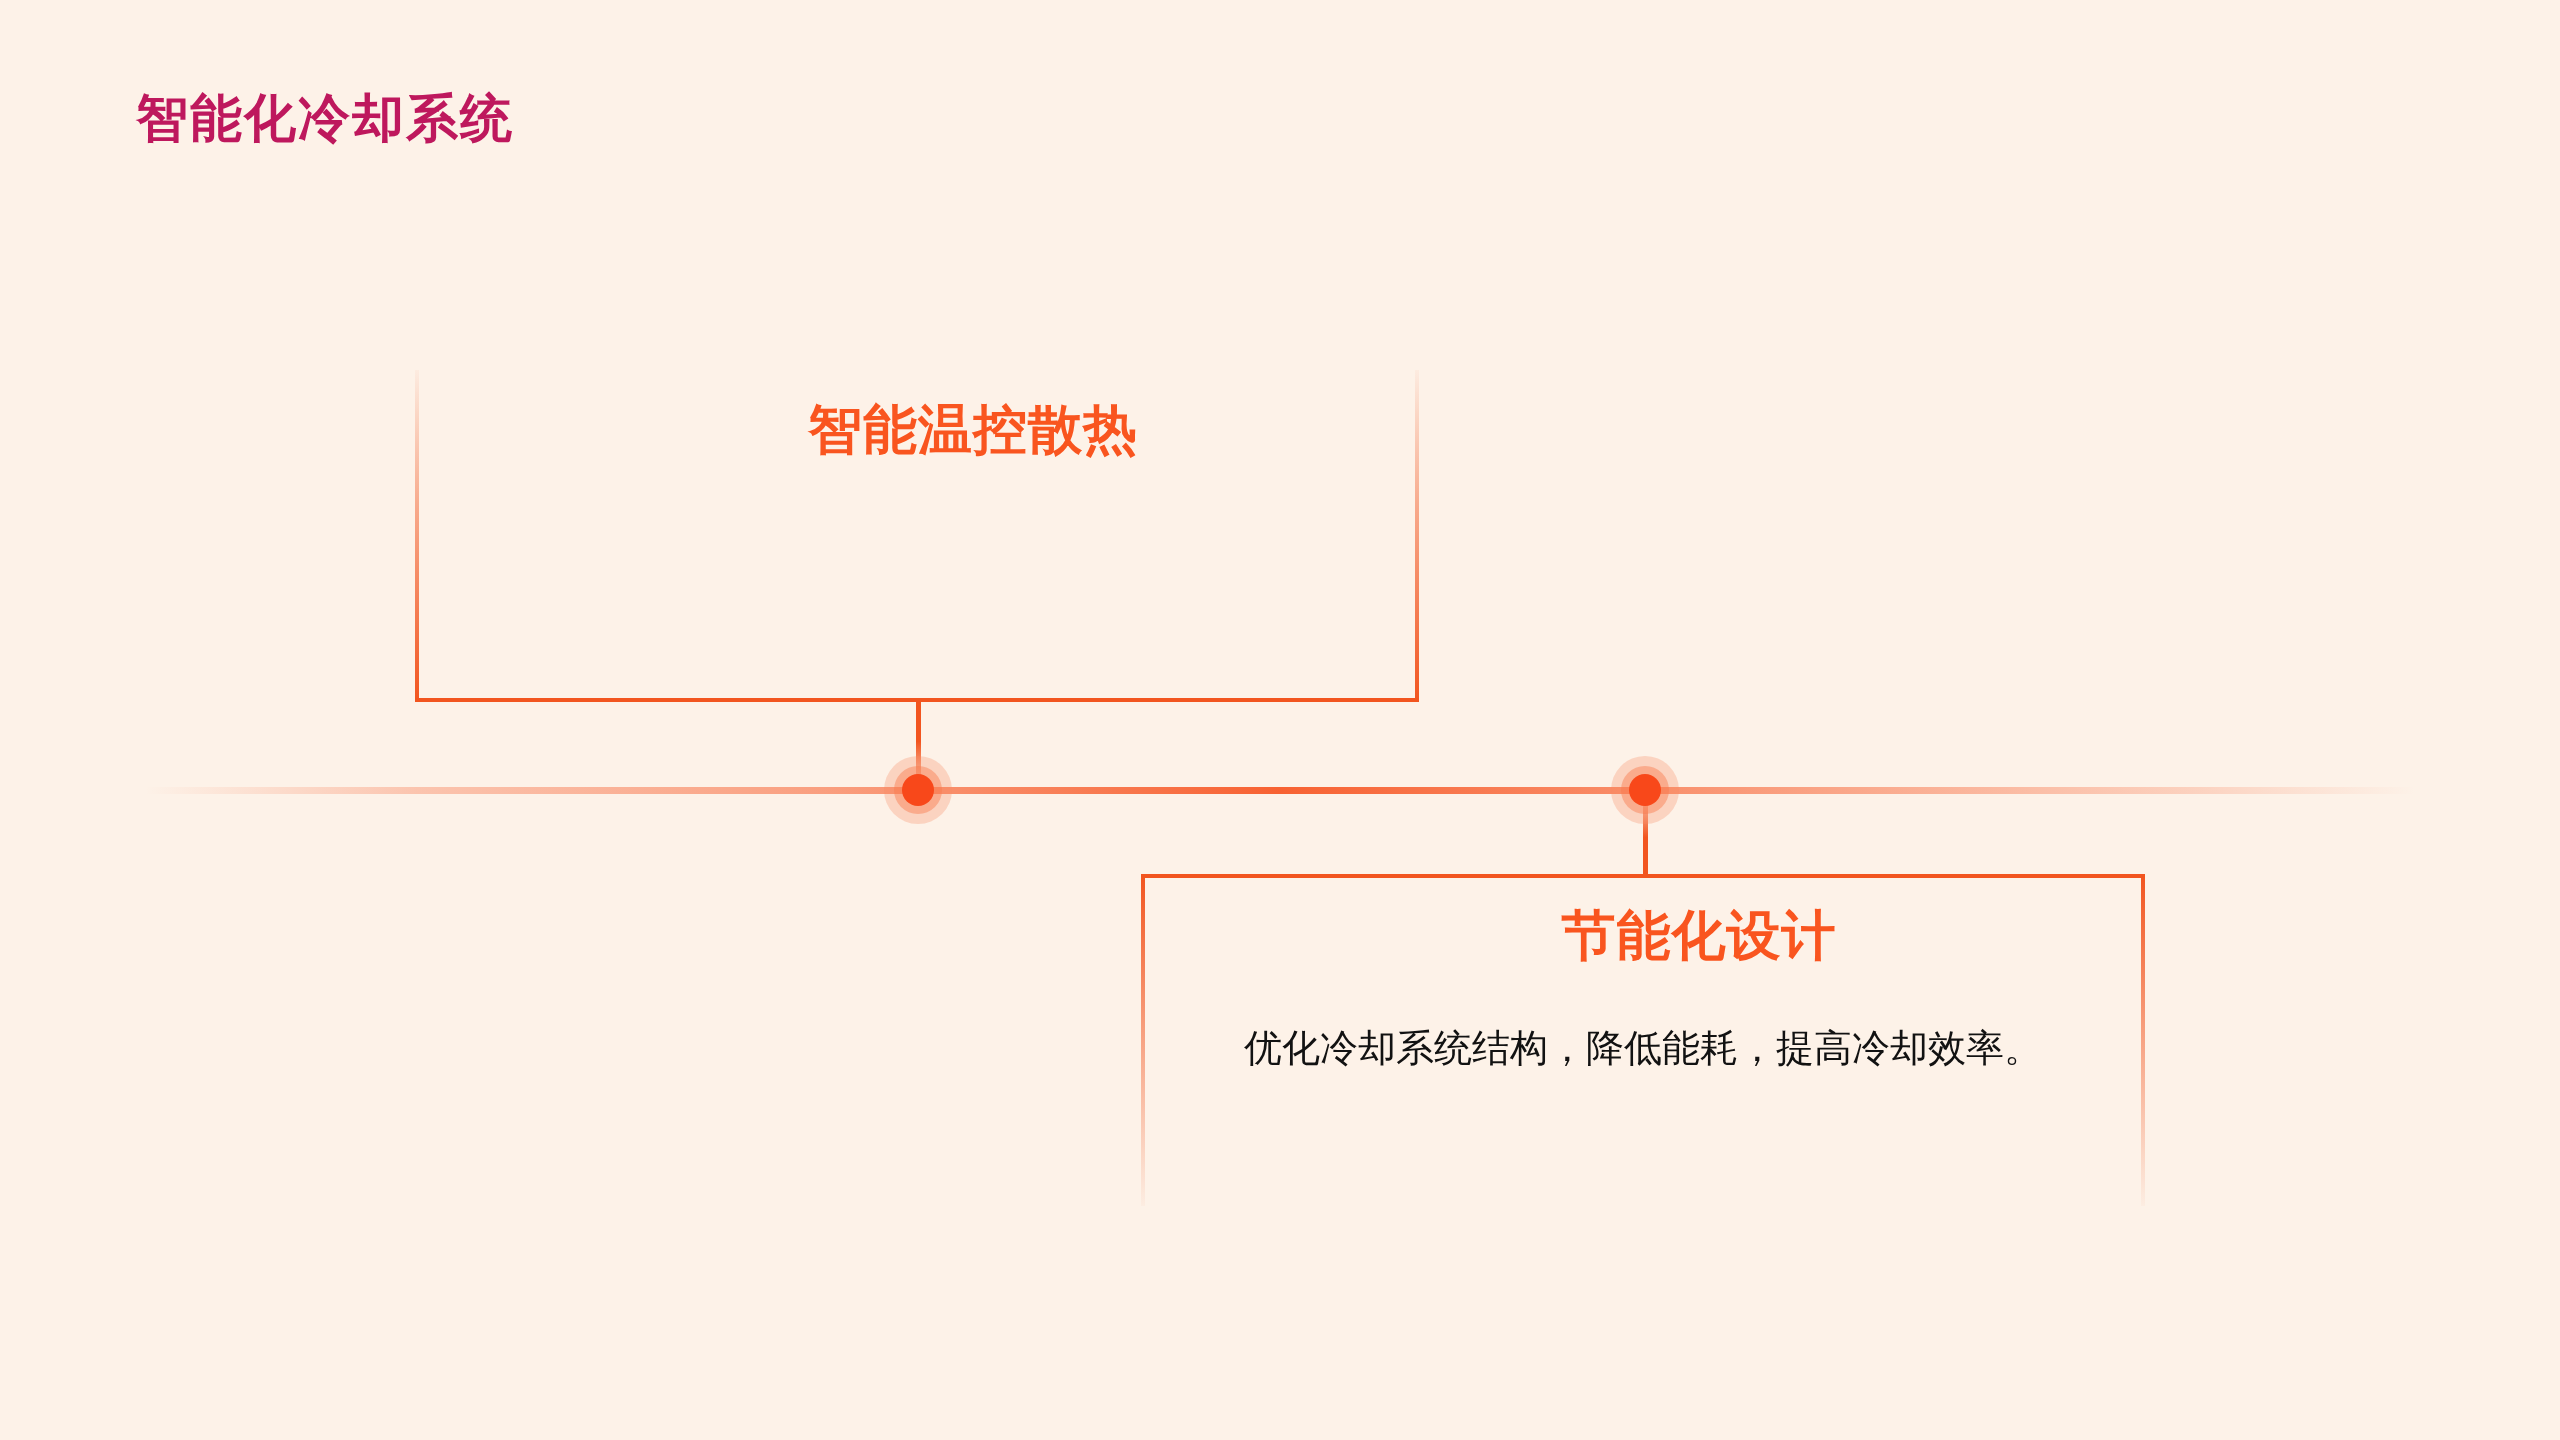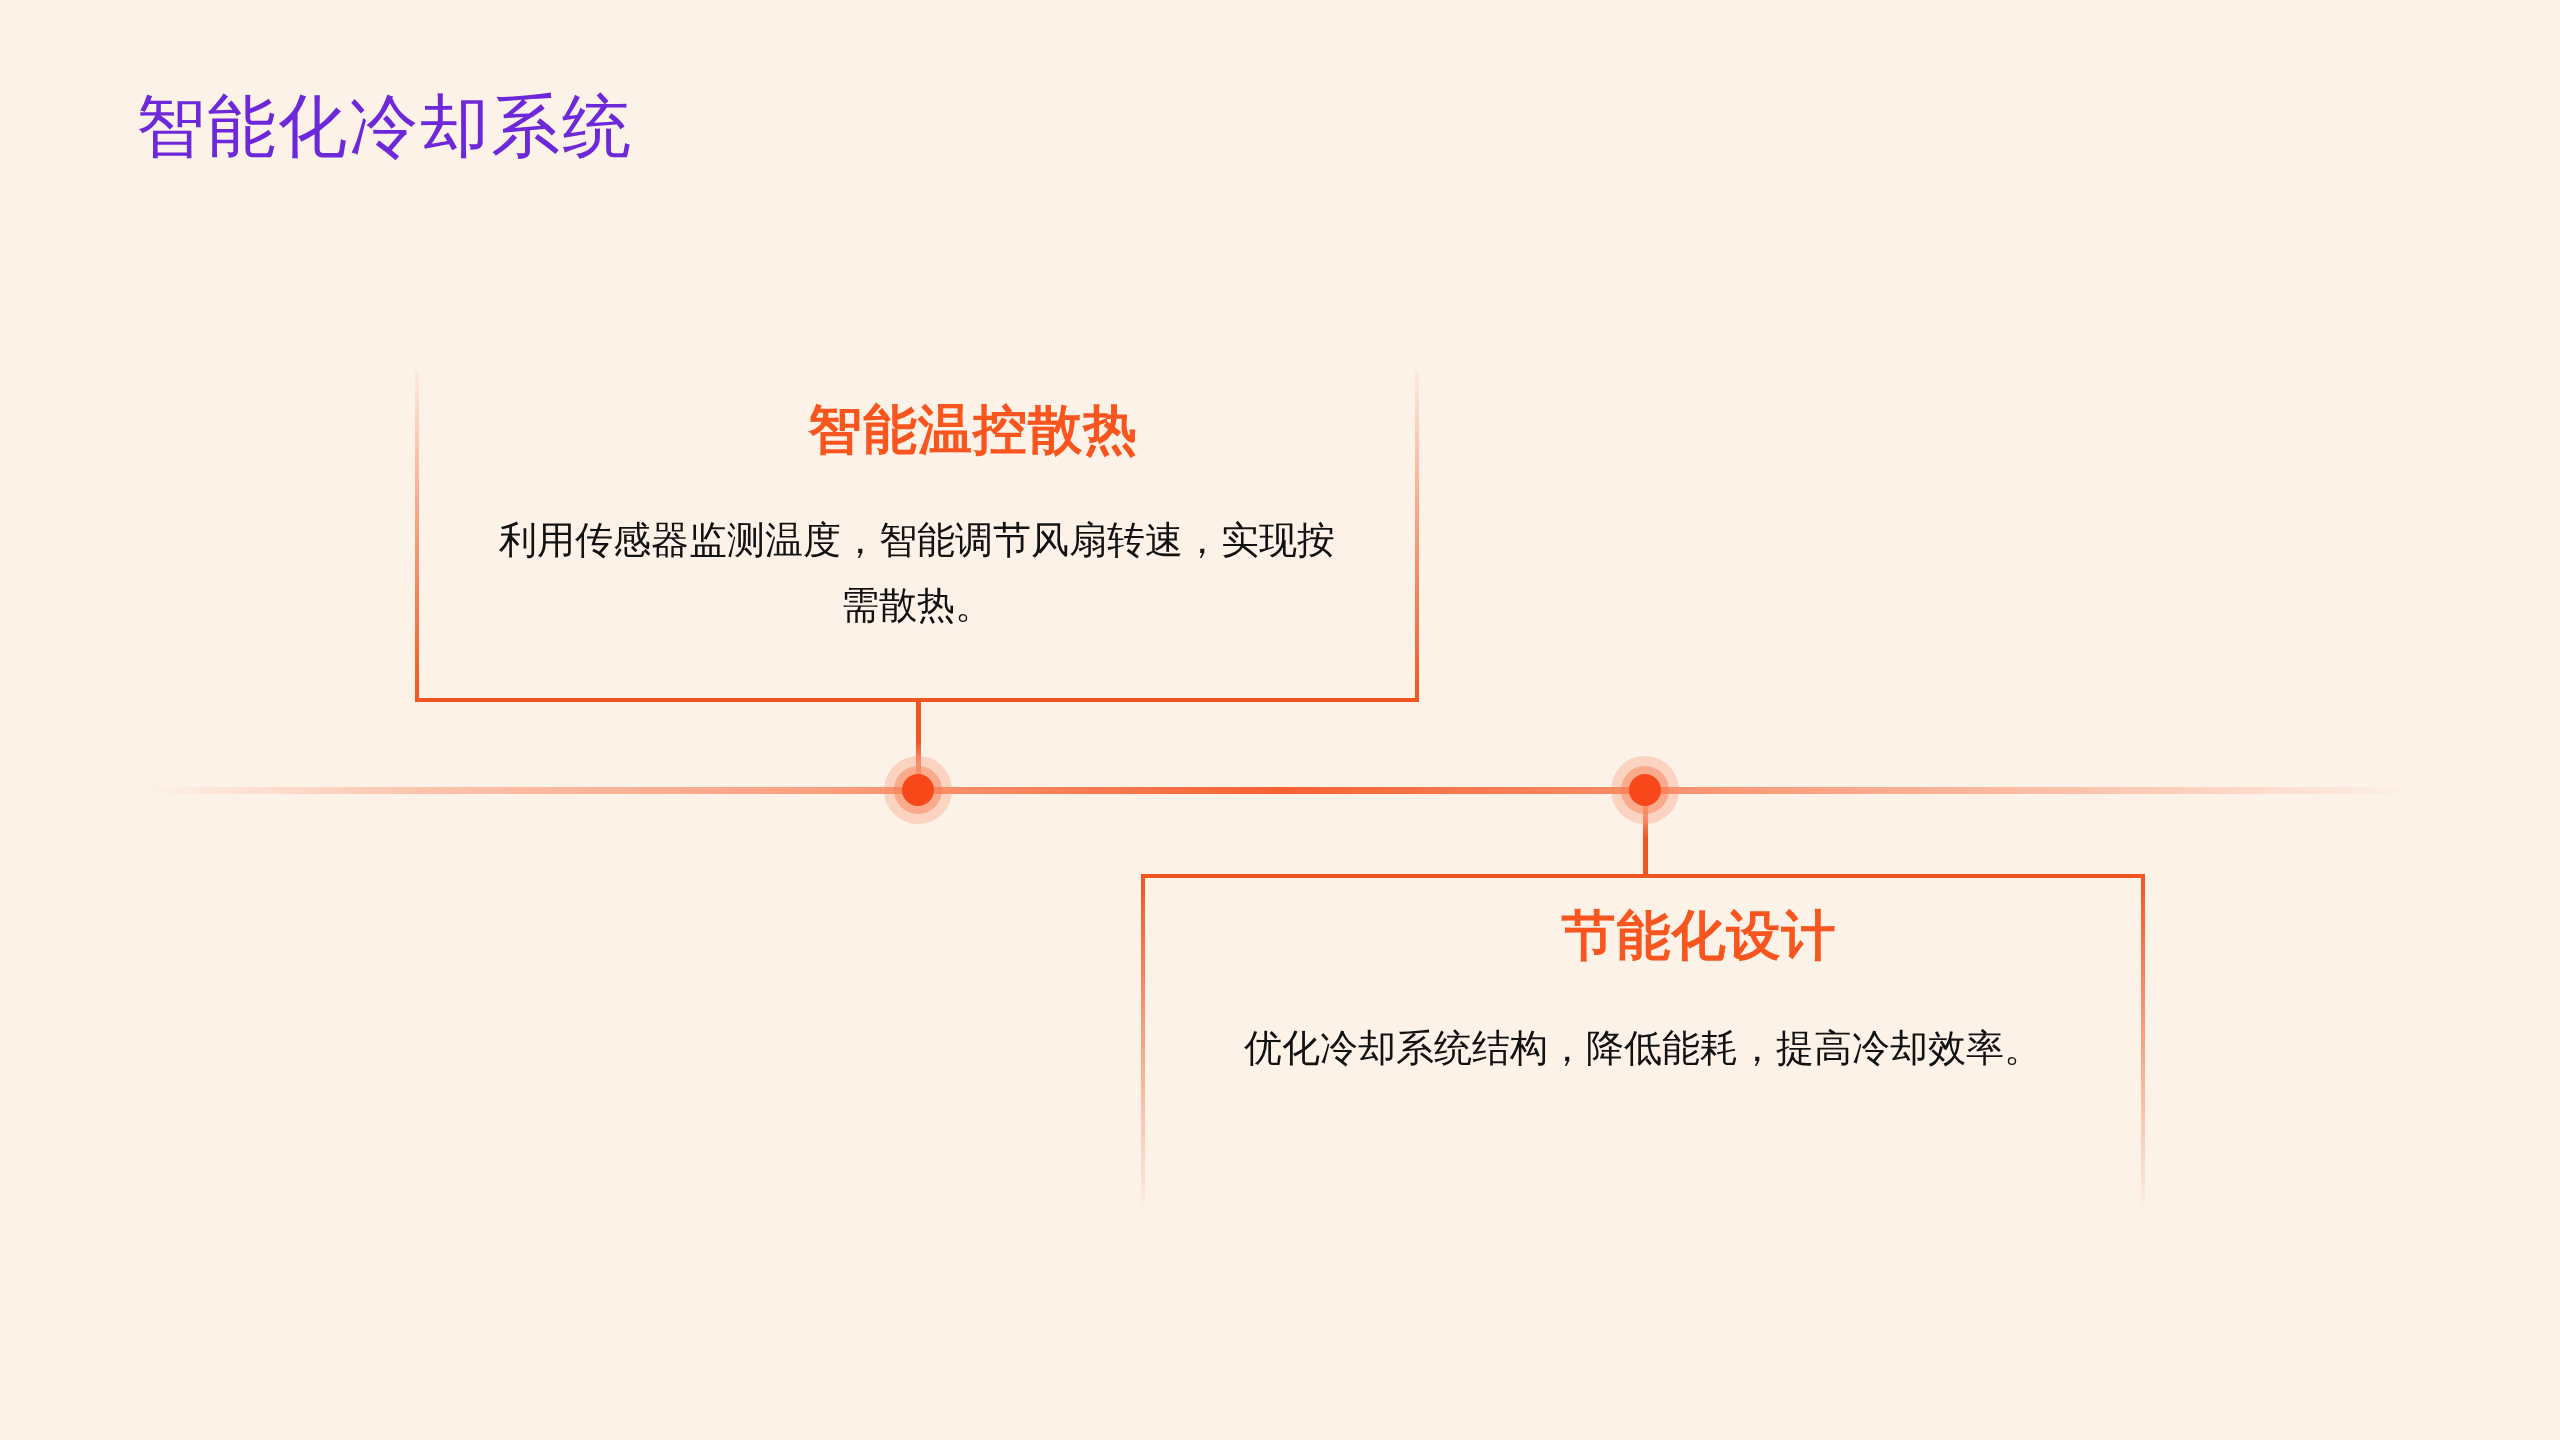--- a/index.html
+++ b/index.html
@@ -13,24 +13,24 @@
   #slide {
     position:relative;
     width:2560px; height:1440px;
     background:#FDF2E8;
   }
 
   
   #page-title {
     position:absolute;
     left:136px; top:92px;
-    font-size:69px;
-    font-weight:400;
+    font-size:52px;
+    font-weight:700;
     letter-spacing:2px;
-    color:#6d28d9;
+    color:#be185d;
     white-space:nowrap;
     line-height:1.0;
   }
 
   
   #timeline-axis {
     position:absolute;
     left:145px; top:787px;
     width:2270px; height:7px;
     background:linear-gradient(to right,
@@ -148,21 +148,20 @@
 
   <div id="page-title">智能化冷却系统</div>
 
   <div id="timeline-axis"></div>
 
   <div class="card" id="card-1">
     <div class="frame-edge edge-left"></div>
     <div class="frame-edge edge-right"></div>
     <div class="frame-edge edge-bottom"></div>
     <div class="card-heading">智能温控散热</div>
-    <div class="card-body">利用传感器监测温度，智能调节风扇转速，实现按需散热。</div>
   </div>
 
   <div class="connector" id="connector-1"></div>
 
   <div class="card" id="card-2">
     <div class="frame-edge edge-left"></div>
     <div class="frame-edge edge-right"></div>
     <div class="frame-edge edge-top"></div>
     <div class="card-heading">节能化设计</div>
     <div class="card-body">优化冷却系统结构，降低能耗，提高冷却效率。</div>

